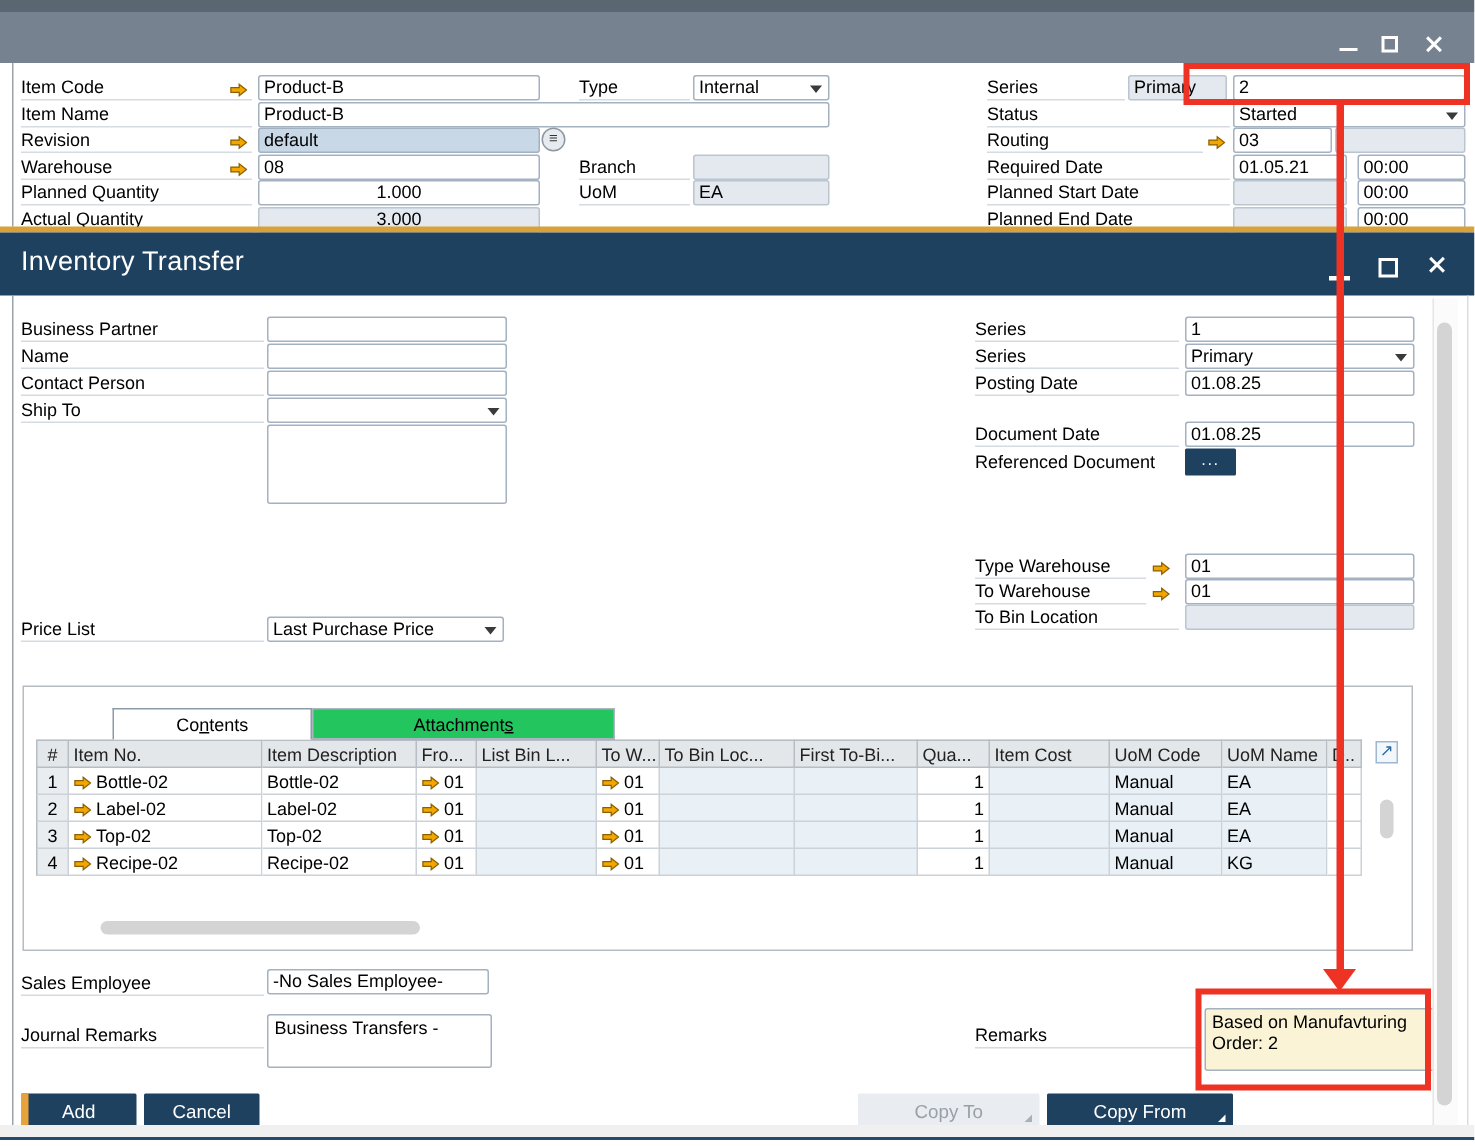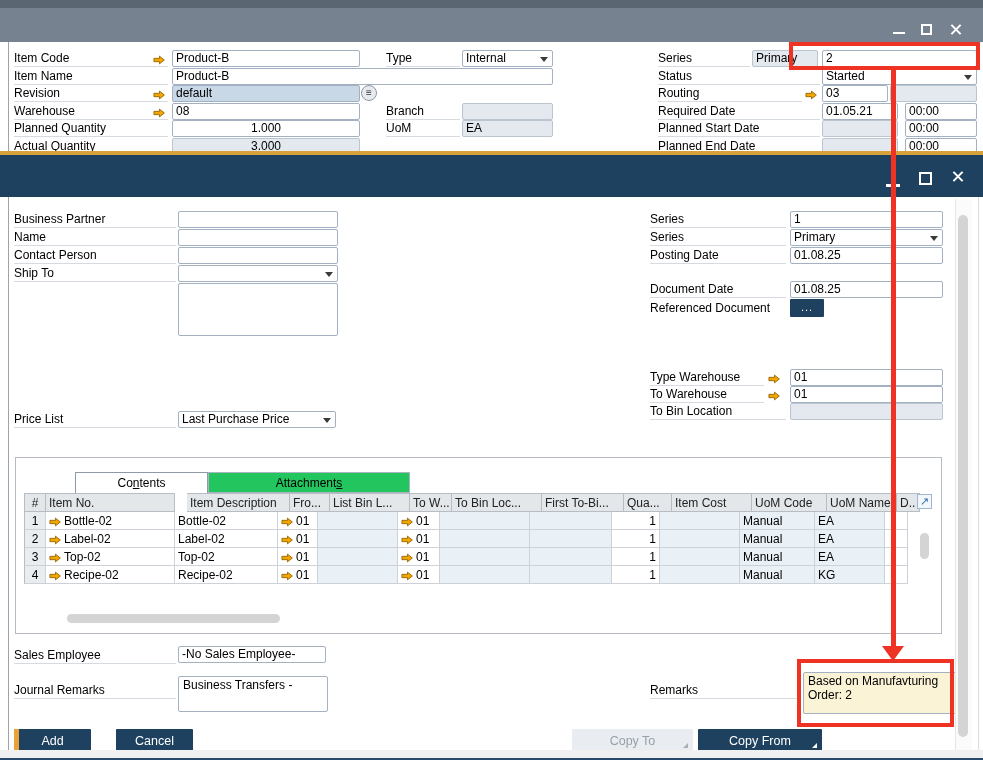--- a/index.html
+++ b/index.html
@@ -134,20 +134,21 @@
   <div class="fld grey num" style="left:172px;top:138px;width:188px">3.000</div>
   <span class="lbl" style="left:658px;top:139px;width:162px">Planned End Date</span>
   <div class="fld grey" style="left:822px;top:138px;width:76px"></div>
   <div class="fld" style="left:905px;top:138px;width:72px">00:00</div>
 
   <div class="abs goldline"></div>
 </div>
 
 <div>
   <div class="abs it-titlebar">
+    <span class="wtitle" style="top:9px">Inventory Transfer</span>
     <span class="abs min-bar" style="left:886px;top:29px;width:14px;height:3px"></span>
     <span class="abs max-box" style="left:919px;top:17px;width:13px;height:13px"></span>
     <span class="abs x-icon" style="left:951px;top:15px"></span>
   </div>
   <div class="abs win-edge" style="left:8px;top:197px;height:556px"></div>
   <div class="abs win-edge" style="left:978px;top:197px;height:556px;background:#d9dde1"></div>
 
   <span class="lbl" style="left:14px;top:212px;width:162px">Business Partner</span>
   <div class="fld" style="left:178px;top:211px;width:160px"></div>
   <span class="lbl" style="left:14px;top:230px;width:162px">Name</span>
@@ -185,21 +186,21 @@
   <span class="lbl" style="left:14px;top:412px;width:162px">Price List</span>
   <div class="fld" style="left:178px;top:411px;width:158px"><span>Last Purchase Price</span><span class="caret"></span></div>
 
   <div class="abs tabbox"></div>
   <div class="tab active" style="left:75px;top:472px;width:133px">Co<u>n</u>tents</div>
   <div class="tab idle" style="left:208px;top:472px;width:202px">Attachment<u>s</u></div>
   <div class="abs" style="left:24px;top:493px">
     <div id="g-hdr">
         <div class="g-cell g-h g-first" style="width: 22px; justify-content: center;">#</div>
         <div class="g-cell g-h" style="width: 129px;">Item No.</div>
-        <div class="g-cell g-h" style="width: 103px; margin-left: 12px;">Item Description</div>
+        <div class="g-cell g-h" style="width: 103px;">Item Description</div>
         <div class="g-cell g-h" style="width: 40px;">Fro...</div>
         <div class="g-cell g-h" style="width: 80px;">List Bin L...</div>
         <div class="g-cell g-h" style="width: 42px;">To W...</div>
         <div class="g-cell g-h" style="width: 90px;">To Bin Loc...</div>
         <div class="g-cell g-h" style="width: 82px;">First To-Bi...</div>
         <div class="g-cell g-h" style="width: 48px;">Qua...</div>
         <div class="g-cell g-h" style="width: 80px;">Item Cost</div>
         <div class="g-cell g-h" style="width: 75px;">UoM Code</div>
         <div class="g-cell g-h" style="width: 70px;">UoM Name</div>
         <div class="g-cell g-h" style="width: 23px;">D..</div>
@@ -375,21 +376,21 @@
   <div class="fld" style="left:178px;top:646px;width:148px">-No Sales Employee-</div>
   <span class="lbl" style="left:14px;top:683px;width:162px">Journal Remarks</span>
   <div class="ta" style="left:178px;top:676px;width:150px;height:36px">Business Transfers -</div>
   <span class="lbl" style="left:650px;top:683px;width:148px">Remarks</span>
   <div class="ta cream" style="left:803px;top:672px;width:168px;height:42px;background:#fbf3d5">Based on Manufavturing Order: 2</div>
 
   <div class="sb-track" style="left:955px;top:199px;width:16px;height:551px"></div>
   <div class="sb-thumb" style="left:958px;top:215px;width:10px;height:522px"></div>
 
   <div class="btn" style="left:14px;top:729px;width:77px"><span class="goldstripe"></span><span>Add</span></div>
-  <div class="btn" style="left:116px;top:729px;width:77px"><span>Cancel</span></div>
+  <div class="btn" style="left:96px;top:729px;width:77px"><span>Cancel</span></div>
   <div class="btn disabled" style="left:572px;top:729px;width:121px"><span>Copy To</span><span class="corner-tri"></span></div>
   <div class="btn" style="left:698px;top:729px;width:124px"><span>Copy From</span><span class="corner-tri"></span></div>
 </div>
 
 <div class="abs bottom-grey"></div>
 <div class="abs bottom-navy"></div>
 
 <div class="anno anno-rect" style="left:789px;top:42px;width:191px;height:28px"></div>
 <div class="anno anno-line" style="left:891px;top:68px;width:5px;height:579px"></div>
 <div class="anno anno-head" style="left:882px;top:646px"></div>

